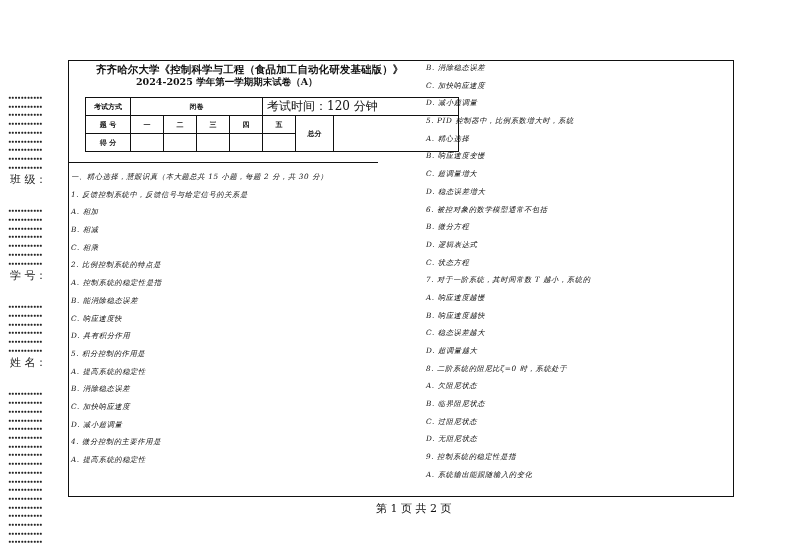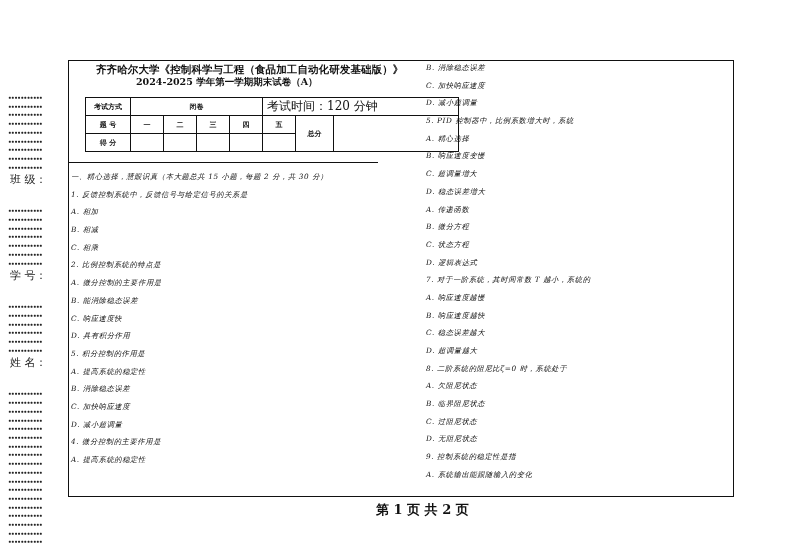--- a/index.html
+++ b/index.html
@@ -44,21 +44,21 @@
   .divider {
     position: absolute; left: 0; top: 102px; width: 310px; border-top: 1px solid #111;
   }
   .q-list { position: absolute; left: 3px; top: 108px; font-size: 7.3px; font-style: italic; }
   .q-line { height: 17.7px; line-height: 17.7px; white-space: nowrap; letter-spacing: 0.6px; }
   .col-right {
     position: absolute; left: 426px; top: 60px; width: 300px;
   }
   .col-right .q-list { left: 0; top: -1px; }
   .footer {
-    position: absolute; left: 376px; top: 501px; font-size: 13px; white-space: nowrap; font-weight: bold;
+    position: absolute; left: 376px; top: 501px; font-size: 11px; white-space: nowrap;
   }
 </style>
 </head>
 <body>
 
 <div class="binding-col">
   <div class="dots">•••••••••••
 •••••••••••
 •••••••••••
 •••••••••••
@@ -140,21 +140,21 @@
 
   <div class="divider"></div>
 
   <div class="q-list">
     <div class="q-line">一、精心选择，慧眼识真（本大题总共 15 小题，每题 2 分，共 30 分）</div>
     <div class="q-line">1. 反馈控制系统中，反馈信号与给定信号的关系是</div>
     <div class="q-line">A. 相加</div>
     <div class="q-line">B. 相减</div>
     <div class="q-line">C. 相乘</div>
     <div class="q-line">2. 比例控制系统的特点是</div>
-    <div class="q-line">A. 微分控制的主要作用是</div>
+    <div class="q-line">A. 控制系统的稳定性是指</div>
     <div class="q-line">B. 能消除稳态误差</div>
     <div class="q-line">C. 响应速度快</div>
     <div class="q-line">D. 具有积分作用</div>
     <div class="q-line">5. 积分控制的作用是</div>
     <div class="q-line">A. 提高系统的稳定性</div>
     <div class="q-line">B. 消除稳态误差</div>
     <div class="q-line">C. 加快响应速度</div>
     <div class="q-line">D. 减小超调量</div>
     <div class="q-line">4. 微分控制的主要作用是</div>
     <div class="q-line">A. 提高系统的稳定性</div>
@@ -164,24 +164,24 @@
 <div class="col-right">
   <div class="q-list">
     <div class="q-line">B. 消除稳态误差</div>
     <div class="q-line">C. 加快响应速度</div>
     <div class="q-line">D. 减小超调量</div>
     <div class="q-line">5. PID 控制器中，比例系数增大时，系统</div>
     <div class="q-line">A. 精心选择</div>
     <div class="q-line">B. 响应速度变慢</div>
     <div class="q-line">C. 超调量增大</div>
     <div class="q-line">D. 稳态误差增大</div>
-    <div class="q-line">A. 传递函数</div>
+    <div class="q-line">6. 被控对象的数学模型通常不包括</div>
     <div class="q-line">B. 微分方程</div>
+    <div class="q-line">D. 逻辑表达式</div>
     <div class="q-line">C. 状态方程</div>
-    <div class="q-line">D. 逻辑表达式</div>
     <div class="q-line">7. 对于一阶系统，其时间常数 T 越小，系统的</div>
     <div class="q-line">A. 响应速度越慢</div>
     <div class="q-line">B. 响应速度越快</div>
     <div class="q-line">C. 稳态误差越大</div>
     <div class="q-line">D. 超调量越大</div>
     <div class="q-line">8. 二阶系统的阻尼比ζ=0 时，系统处于</div>
     <div class="q-line">A. 欠阻尼状态</div>
     <div class="q-line">B. 临界阻尼状态</div>
     <div class="q-line">C. 过阻尼状态</div>
     <div class="q-line">D. 无阻尼状态</div>

